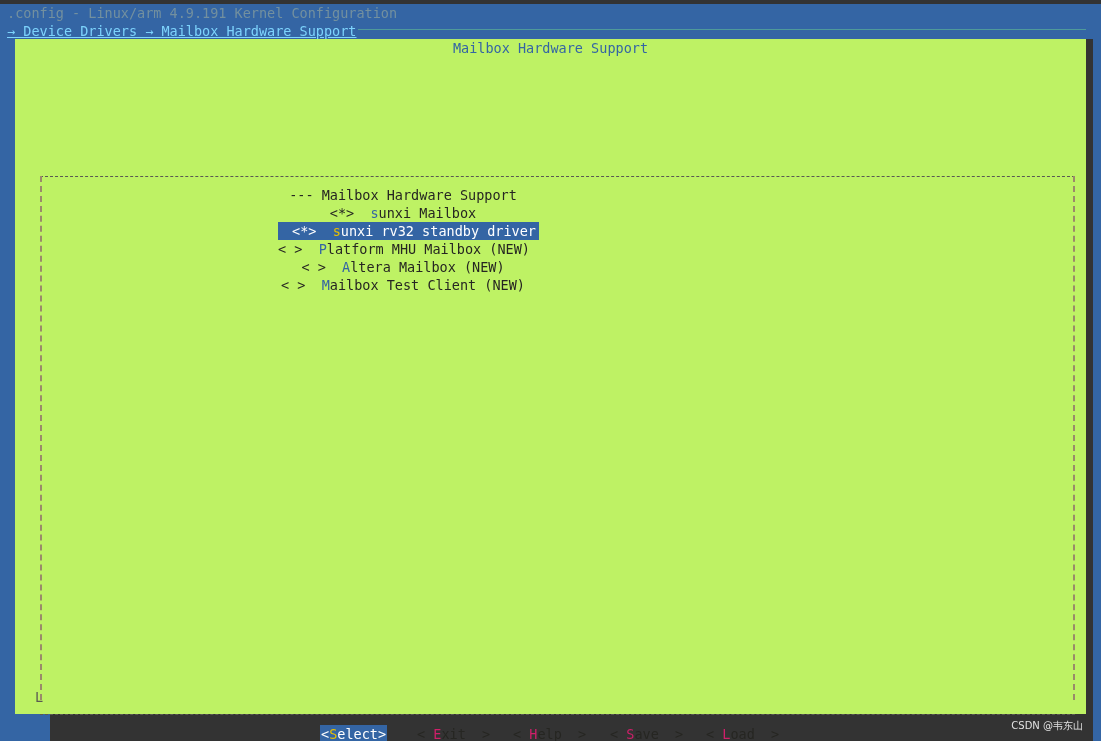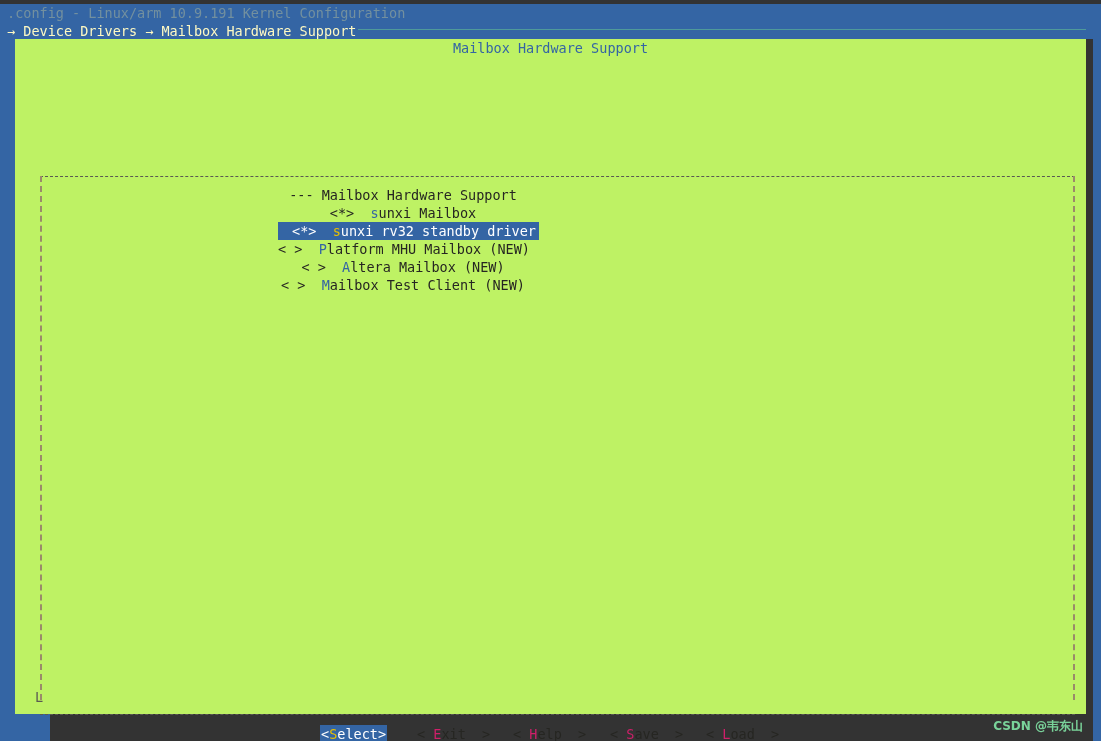--- a/index.html
+++ b/index.html
@@ -55,22 +55,23 @@
 
   #titleline {
     position: absolute;
     left: 7px; top: 4px;
     color: #73909f;
     white-space: pre;
   }
   #crumbline {
     position: absolute;
     left: 7px; top: 22px;
-    color: #fef9c3;
-    white-space: pre;
+    color: #7dd3fc;
+    white-space: pre;
+    text-decoration: underline;
   }
   #crumbrule {
     position: absolute;
     left: 358px; top: 29px;
     width: 728px; height: 1px;
     background: #4f9a9a;
   }
 
   
   #dialog {
@@ -191,39 +192,38 @@
   #btn-select { left: 305px; }
   #btn-exit   { left: 402px; }
   #btn-help   { left: 498px; }
   #btn-save   { left: 595px; }
   #btn-load   { left: 691px; }
 
   
   #watermark {
     position: absolute;
     right: 18px; bottom: 6px;
-    color: #86efac;
+    color: #ffffff;
     font-family: "DejaVu Sans", "Liberation Sans", sans-serif;
-    font-size: 12px;
+    font-size: 10px;
     white-space: pre;
     opacity: .85;
-    font-weight: bold;
   }
 </style>
 </head>
 <body>
 
 <div id="screen">
 
   <div id="topband"></div>
   <div id="leftedge"></div>
   <div id="rightedge"></div>
   <div id="bottomedge"></div>
 
-  <div id="titleline">.config - Linux/arm 10.9.191 Kernel Configuration</div>
+  <div id="titleline">.config - Linux/arm 4.9.191 Kernel Configuration</div>
   <div id="crumbline">→ Device Drivers → Mailbox Hardware Support</div>
   <div id="crumbrule"></div>
 
   <div id="shadow"></div>
 
   <div id="dialog">
 
     <div id="dialog-title">Mailbox Hardware Support</div>
 
 

